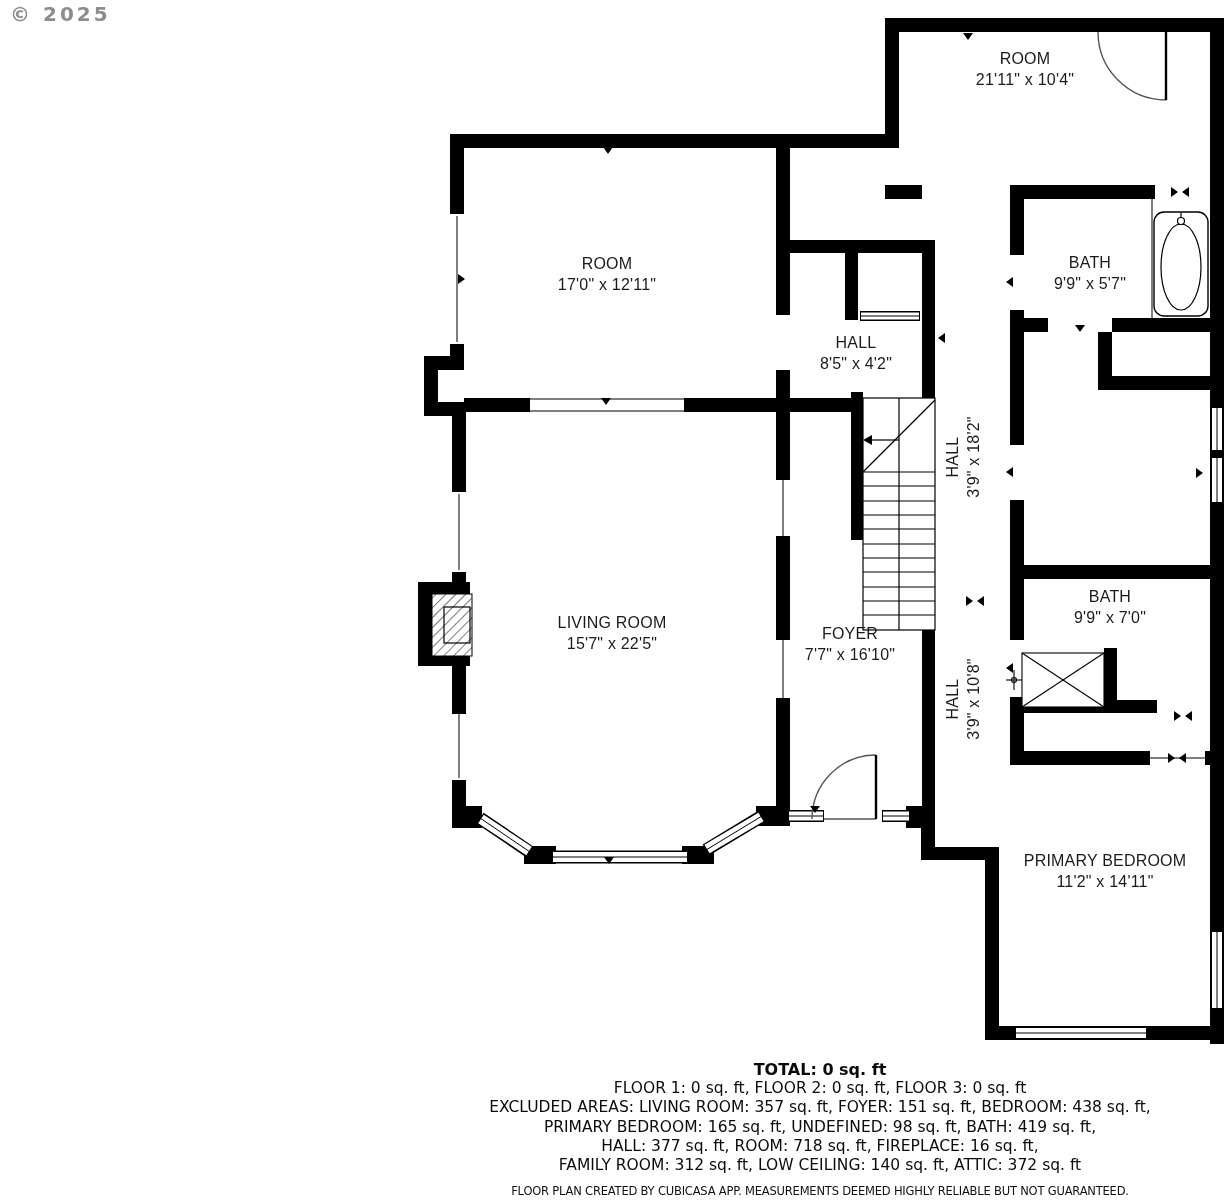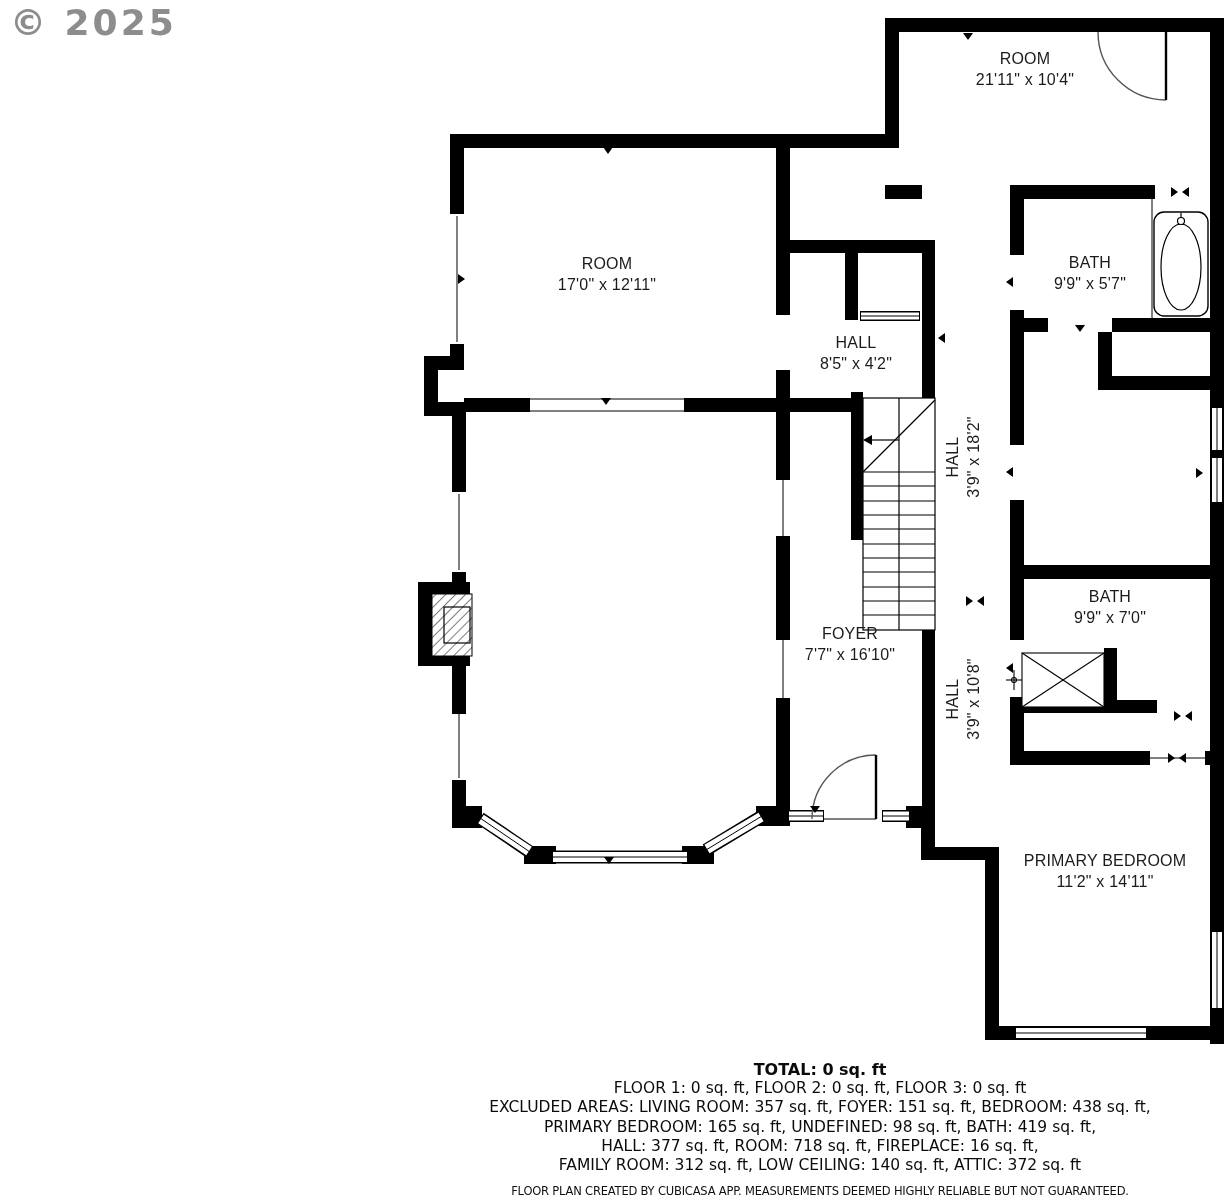--- a/index.html
+++ b/index.html
@@ -1,20 +1,20 @@
 <!DOCTYPE html>
 <html><head>
 <meta charset="utf-8">
 <style>
   html,body{margin:0;padding:0;background:#fff;}
   .stage{position:relative;width:1224px;height:1200px;background:#fff;overflow:hidden;
          font-family:"Liberation Sans",sans-serif;}
   .plan-svg{position:absolute;left:0;top:0;}
   .watermark{position:absolute;left:10px;top:2px;font-family:"DejaVu Sans",sans-serif;
-             font-size:36px;font-weight:bold;letter-spacing:3px;color:#8d8d8d;}
+             font-size:20px;font-weight:bold;letter-spacing:3px;color:#8d8d8d;}
   .room-label{position:absolute;text-align:center;color:#1b1b1b;font-size:16px;
               line-height:21px;letter-spacing:.2px;white-space:nowrap;}
   .room-label .rname,.room-label .rdims{display:block;}
   .vlabel{transform:rotate(-90deg);}
   .summary{position:absolute;left:412px;top:1060px;width:816px;text-align:center;
            font-family:"DejaVu Sans",sans-serif;font-size:15.5px;line-height:19.2px;color:#0b0b0b;}
   .summary .total{font-weight:bold;font-size:16px;}
   .footer{position:absolute;left:412px;top:1184px;width:816px;text-align:center;
           font-family:"DejaVu Sans",sans-serif;font-size:11.5px;letter-spacing:-0.2px;color:#101010;}
 </style>
@@ -278,20 +278,24 @@
     <span class="rdims">9'9" x 5'7"</span>
   </div>
   <div class="room-label" style="left:776px;top:332px;width:160px;">
     <span class="rname">HALL</span>
     <span class="rdims">8'5" x 4'2"</span>
   </div>
   <div class="room-label vlabel" style="left:888px;top:436px;width:150px;">
     <span class="rname">HALL</span>
     <span class="rdims">3'9" x 18'2"</span>
   </div>
+  <div class="room-label" style="left:492px;top:612px;width:240px;">
+    <span class="rname">LIVING ROOM</span>
+    <span class="rdims">15'7" x 22'5"</span>
+  </div>
   <div class="room-label" style="left:1010px;top:586px;width:200px;">
     <span class="rname">BATH</span>
     <span class="rdims">9'9" x 7'0"</span>
   </div>
   <div class="room-label" style="left:750px;top:623px;width:200px;">
     <span class="rname">FOYER</span>
     <span class="rdims">7'7" x 16'10"</span>
   </div>
   <div class="room-label vlabel" style="left:888px;top:678px;width:150px;">
     <span class="rname">HALL</span>

